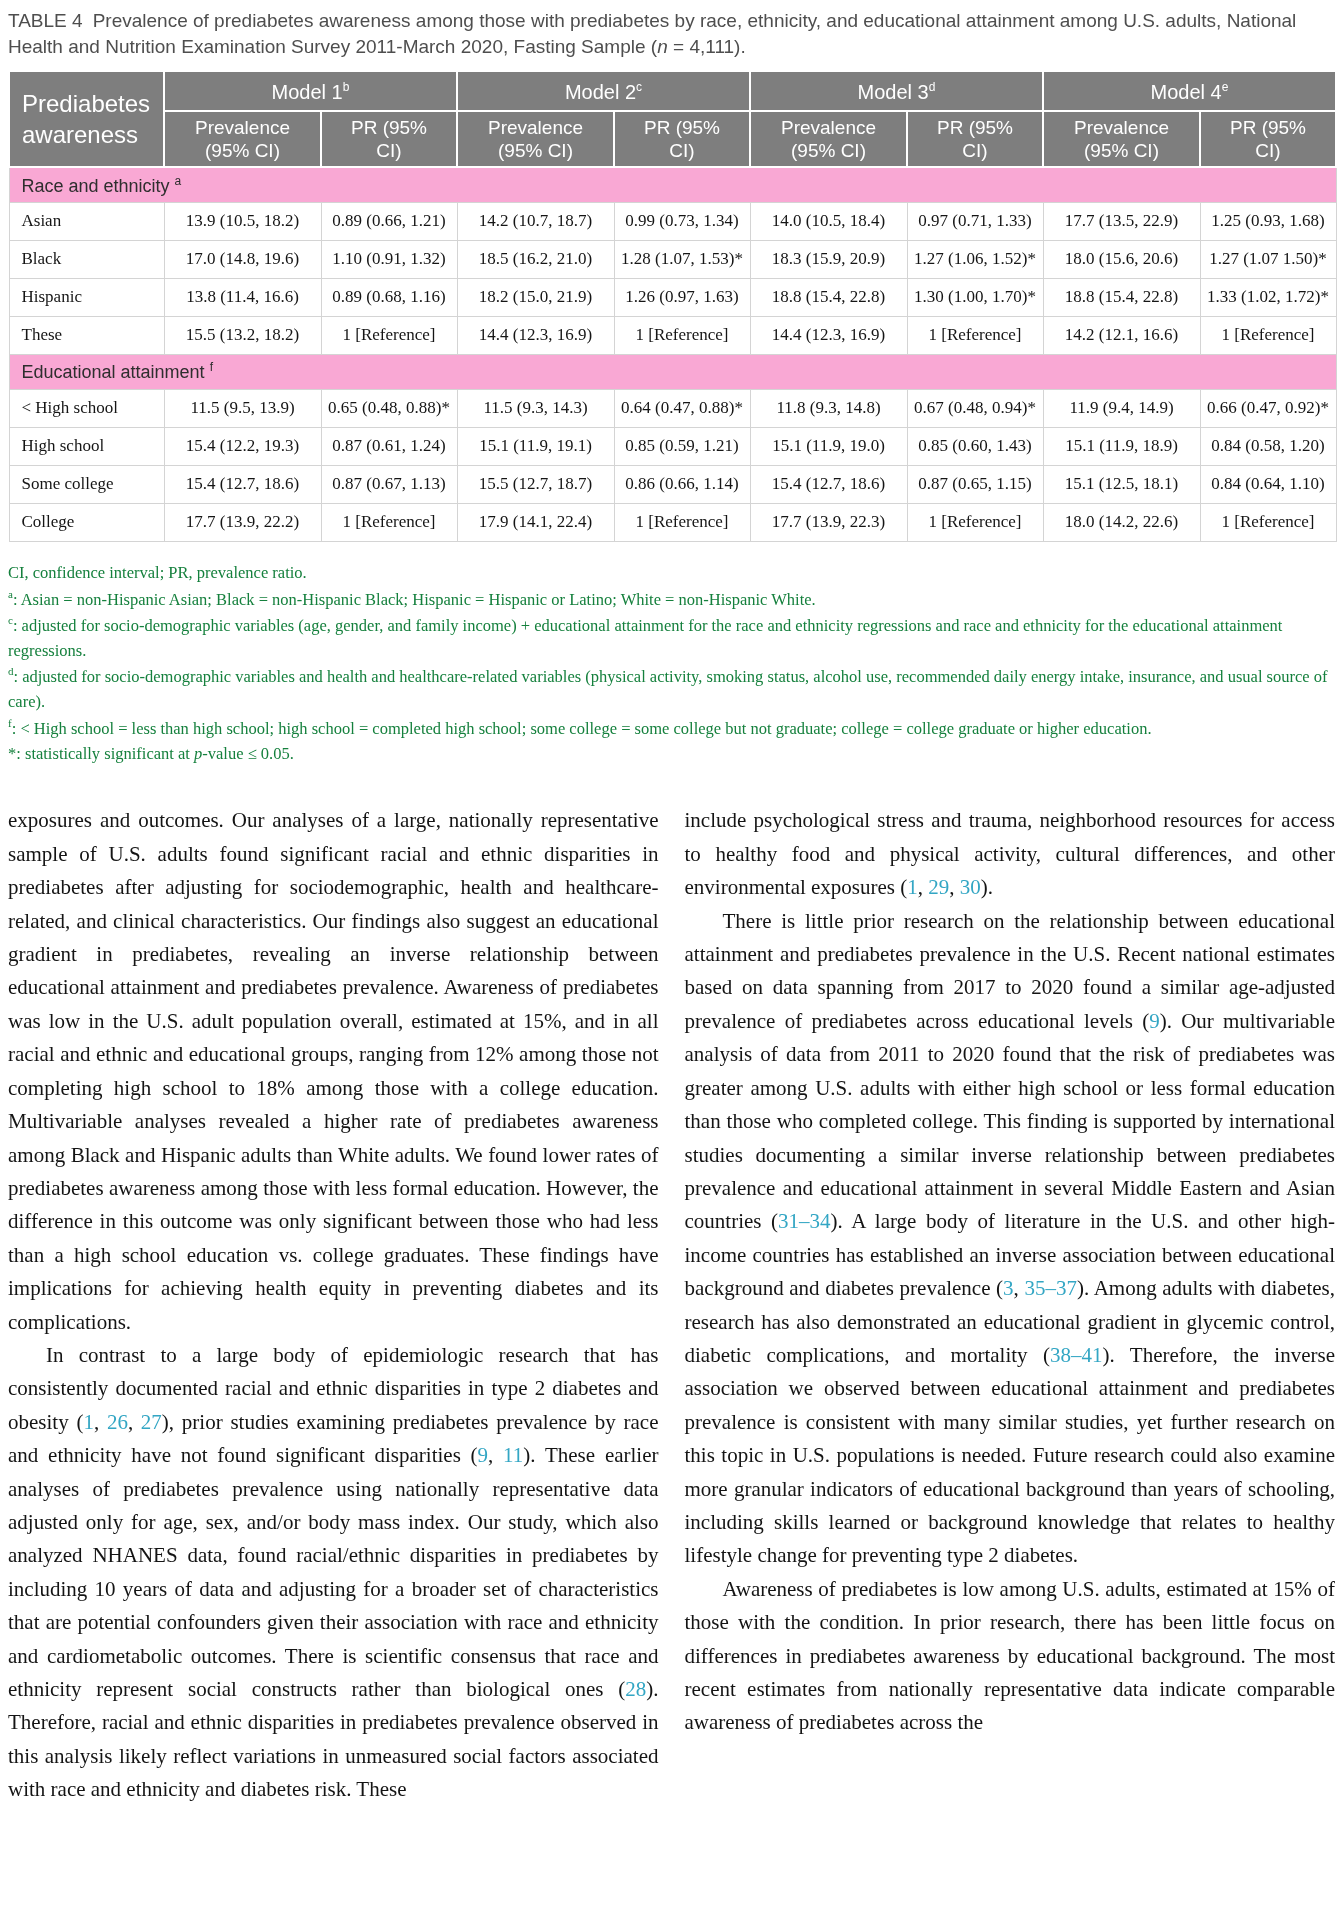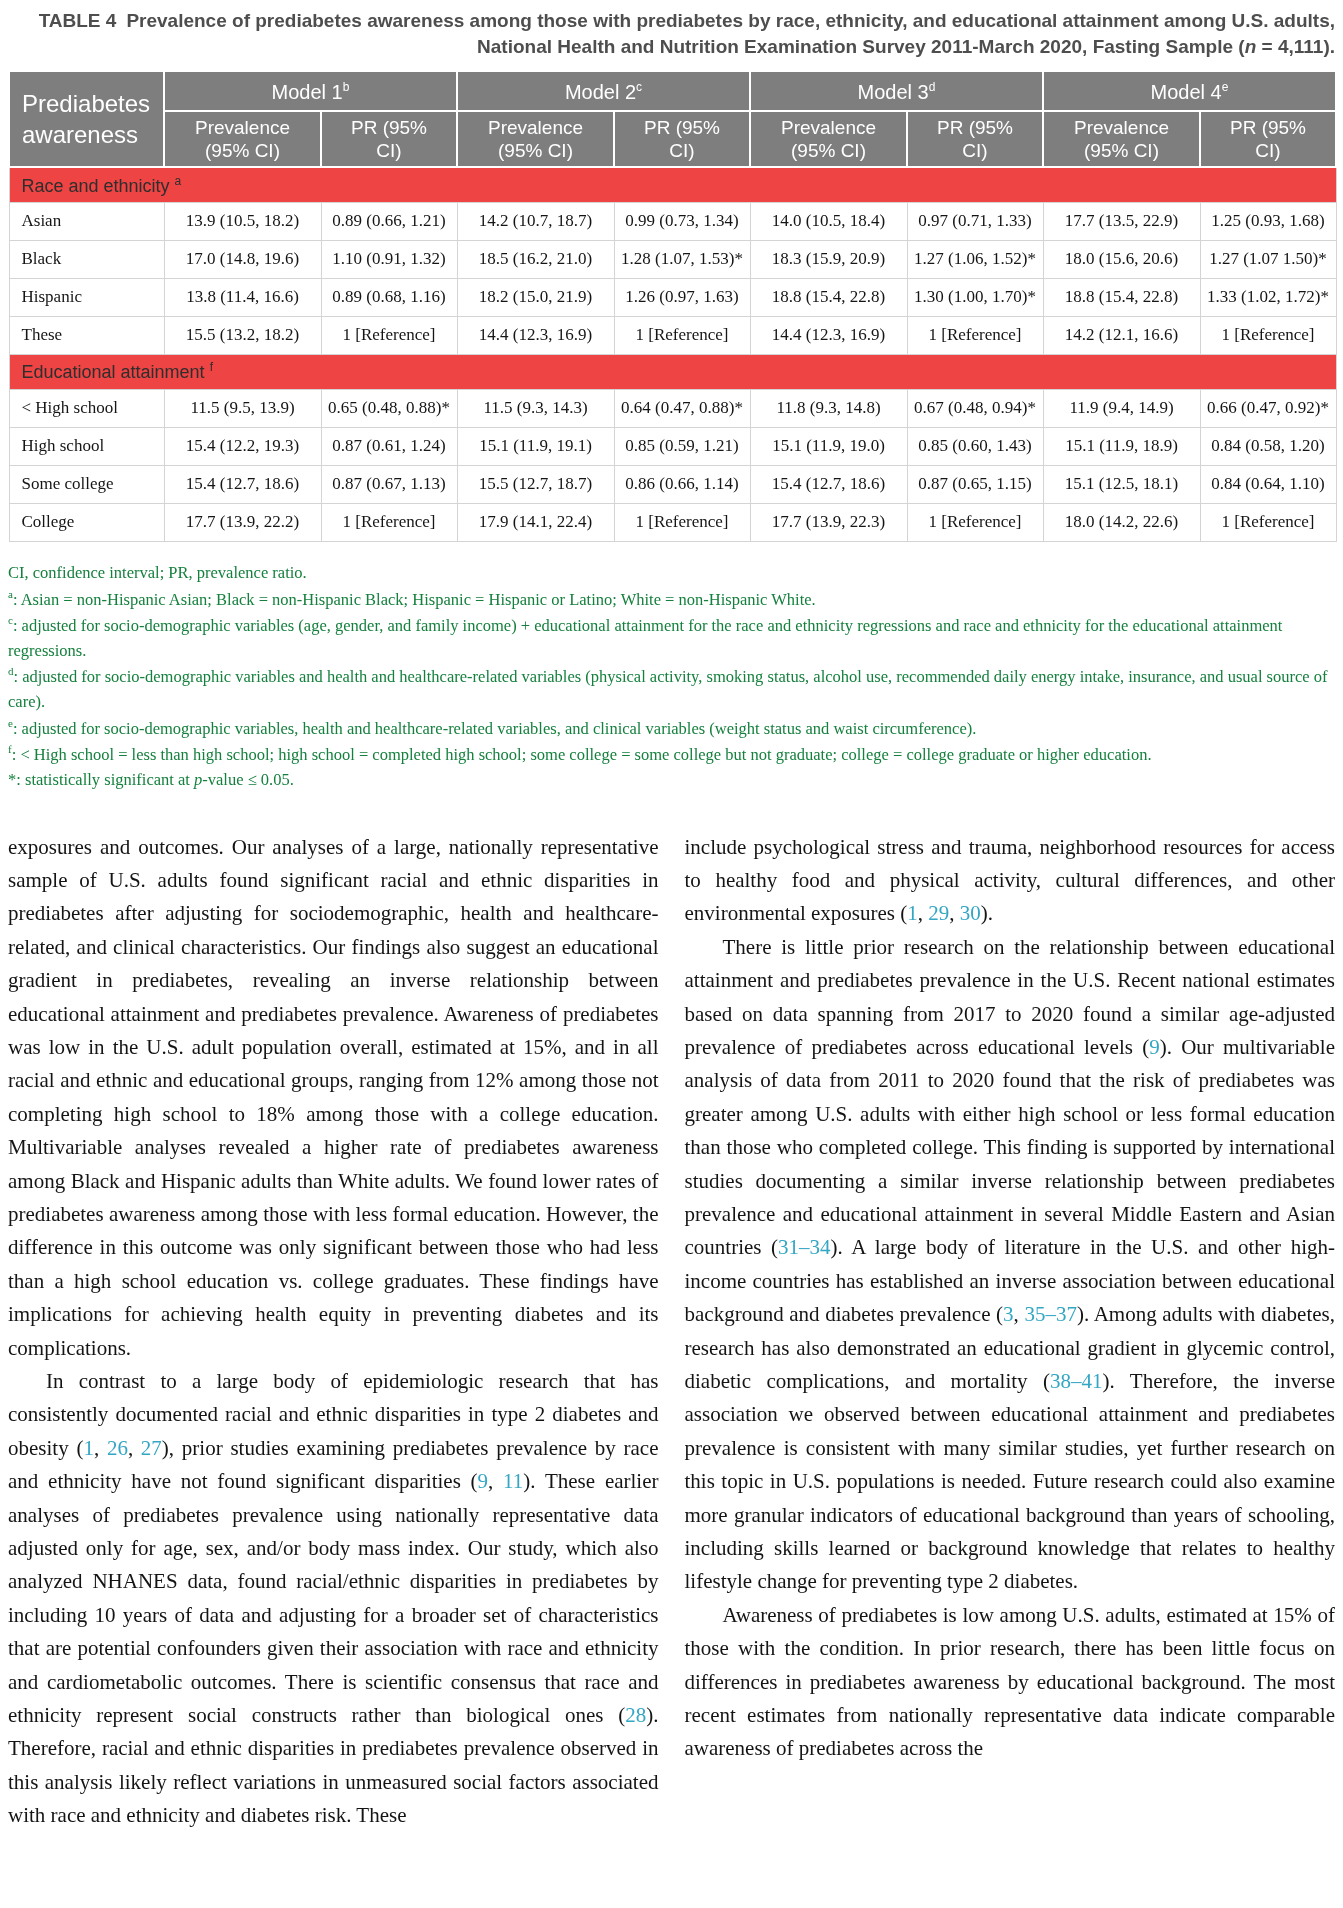--- a/index.html
+++ b/index.html
@@ -6,27 +6,26 @@
   html,body { background:#ffffff; }
   body {
     width:1343px; height:1908px;
     font-family:"Liberation Serif", serif;
     color:#151515;
     padding:8px 8px 0 8px;
     overflow:hidden;
   }
   .caption {
     font-family:"Liberation Sans", sans-serif;
-    font-weight:700;
+    font-weight:400;
     font-size:19px;
     line-height:1.38;
     color:#4e4e4e;
     margin-bottom:10px;
     width:1327px;
-    text-align:right;
   }
   .caption .cap-label { margin-right:10px; }
   .italic { font-style:italic; }
 
   table.results {
     border-collapse:collapse;
     width:1327px;
     table-layout:fixed;
   }
   thead th {
@@ -44,21 +43,21 @@
     font-size:24px;
     line-height:1.3;
   }
   th.model-head { font-size:20px; height:40px; }
   th.sub-head { font-size:19px; height:56px; line-height:1.25; padding:2px 10px; }
   th.sub-head.pr { padding:2px 18px; }
   thead sup, .section-row sup { font-size:12px; }
 
   tbody td { border:1px solid #d4d4d4; vertical-align:middle; }
   tr.section-row td {
-    background:#ef4444;
+    background:#f9a8d4;
     font-family:"Liberation Sans", sans-serif;
     font-size:18px;
     color:#2e2e2e;
     height:35px;
     padding-left:12px;
   }
   td.row-label { font-size:17px; padding-left:12px; height:38px; }
   td.data-cell { font-size:17px; text-align:center; }
 
   .footnotes {
@@ -218,21 +217,20 @@
         <td class="data-cell">1 [Reference]</td>
       </tr>
     </tbody>
   </table>
 
 <div class="footnotes">
     <div class="footnote"><span>CI, confidence interval; PR, prevalence ratio.</span></div>
     <div class="footnote"><sup>a</sup><span>: Asian = non-Hispanic Asian; Black = non-Hispanic Black; Hispanic = Hispanic or Latino; White = non-Hispanic White.</span></div>
     <div class="footnote"><sup>c</sup><span>: adjusted for socio-demographic variables (age, gender, and family income) + educational attainment for the race and ethnicity regressions and race and ethnicity for the educational attainment regressions.</span></div>
     <div class="footnote"><sup>d</sup><span>: adjusted for socio-demographic variables and health and healthcare-related variables (physical activity, smoking status, alcohol use, recommended daily energy intake, insurance, and usual source of care).</span></div>
-    <div class="footnote"><sup>e</sup><span>: adjusted for socio-demographic variables, health and healthcare-related variables, and clinical variables (weight status and waist circumference).</span></div>
     <div class="footnote"><sup>f</sup><span>: &lt; High school = less than high school; high school = completed high school; some college = some college but not graduate; college = college graduate or higher education.</span></div>
     <div class="footnote"><span>*: statistically significant at </span><span class="italic">p</span><span>-value ≤ 0.05.</span></div>
   </div>
 
 <div class="bodytext">
   <div class="body-col">
       <p><span>exposures and outcomes. Our analyses of a large, nationally representative sample of U.S. adults found significant racial and ethnic disparities in prediabetes after adjusting for sociodemographic, health and healthcare-related, and clinical characteristics. Our findings also suggest an educational gradient in prediabetes, revealing an inverse relationship between educational attainment and prediabetes prevalence. Awareness of prediabetes was low in the U.S. adult population overall, estimated at 15%, and in all racial and ethnic and educational groups, ranging from 12% among those not completing high school to 18% among those with a college education. Multivariable analyses revealed a higher rate of prediabetes awareness among Black and Hispanic adults than White adults. We found lower rates of prediabetes awareness among those with less formal education. However, the difference in this outcome was only significant between those who had less than a high school education vs. college graduates. These findings have implications for achieving health equity in preventing diabetes and its complications.</span></p>
       <p class="indent"><span>In contrast to a large body of epidemiologic research that has consistently documented racial and ethnic disparities in type 2 diabetes and obesity (</span><span class="cite">1</span><span>, </span><span class="cite">26</span><span>, </span><span class="cite">27</span><span>), prior studies examining prediabetes prevalence by race and ethnicity have not found significant disparities (</span><span class="cite">9</span><span>, </span><span class="cite">11</span><span>). These earlier analyses of prediabetes prevalence using nationally representative data adjusted only for age, sex, and/or body mass index. Our study, which also analyzed NHANES data, found racial/ethnic disparities in prediabetes by including 10 years of data and adjusting for a broader set of characteristics that are potential confounders given their association with race and ethnicity and cardiometabolic outcomes. There is scientific consensus that race and ethnicity represent social constructs rather than biological ones (</span><span class="cite">28</span><span>). Therefore, racial and ethnic disparities in prediabetes prevalence observed in this analysis likely reflect variations in unmeasured social factors associated with race and ethnicity and diabetes risk. These</span></p>
     </div>
   <div class="body-col">

